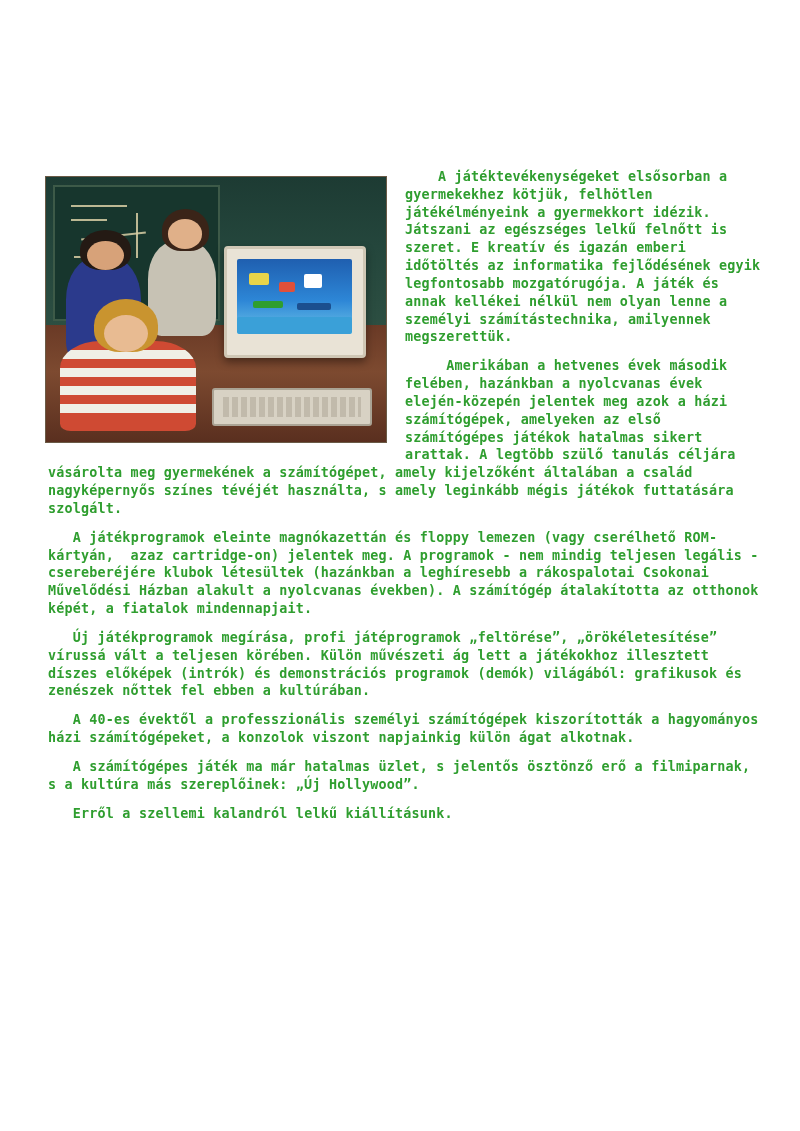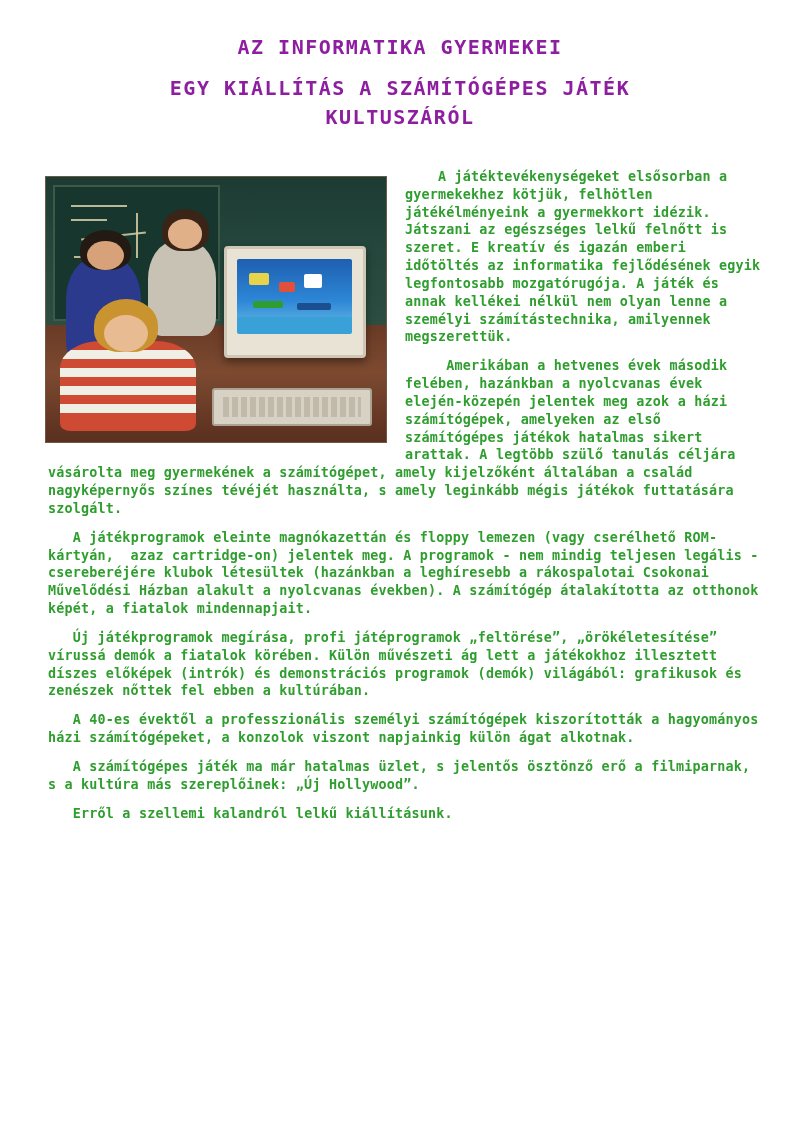--- a/index.html
+++ b/index.html
@@ -127,24 +127,20 @@
     white-space: pre-wrap;
   }
   .para-first { margin-top: 0; }
   .clearer { clear: both; height: 0; }
 </style>
 </head>
 <body>
 
 <div class="page">
 
-  <div class="title-block">
-    <h1 class="title-main">AZ INFORMATIKA GYERMEKEI</h1>
-    <h2 class="title-sub">EGY KIÁLLÍTÁS A SZÁMÍTÓGÉPES JÁTÉK KULTUSZÁRÓL</h2>
-  </div>
 
   <div class="content">
 
     <div class="figure">
       <div class="ph-wall"></div>
 
       <div class="ph-board">
         <div class="ph-chalk" style="left:10%;top:14%;width:34%;height:2px;"></div>
         <div class="ph-chalk" style="left:10%;top:24%;width:22%;height:2px;"></div>
         <div class="ph-chalk" style="left:16%;top:36%;width:40%;height:2px;transform:rotate(-6deg);"></div>
@@ -180,19 +176,19 @@
 
       <div class="ph-kid" style="left:4%;top:62%;width:40%;height:34%;background:linear-gradient(180deg,#cf4a33 0 10%,#f0efe6 10% 20%,#cf4a33 20% 30%,#f0efe6 30% 40%,#cf4a33 40% 50%,#f0efe6 50% 60%,#cf4a33 60% 70%,#f0efe6 70% 80%,#cf4a33 80% 100%);border-radius:30% 30% 8% 8%;"></div>
       <div class="ph-hair" style="left:14%;top:46%;width:19%;height:20%;background:#c9942f;"></div>
       <div class="ph-head" style="left:17%;top:52%;width:13%;height:14%;background:#e8bb92;"></div>
     </div>
 
     <p class="para para-first">    A játéktevékenységeket elsősorban a gyermekekhez kötjük, felhötlen játékélményeink a gyermekkort idézik. Játszani az egészséges lelkű felnőtt is szeret. E kreatív és igazán emberi időtöltés az informatika fejlődésének egyik legfontosabb mozgatórugója. A játék és annak kellékei nélkül nem olyan lenne a személyi számítástechnika, amilyennek megszerettük.</p>
     <p class="para">     Amerikában a hetvenes évek második felében, hazánkban a nyolcvanas évek elején-közepén jelentek meg azok a házi számítógépek, amelyeken az első számítógépes játékok hatalmas sikert arattak. A legtöbb szülő tanulás céljára vásárolta meg gyermekének a számítógépet, amely kijelzőként általában a család nagyképernyős színes tévéjét használta, s amely leginkább mégis játékok futtatására szolgált.</p>
     <div class="clearer"></div>
     <p class="para">   A játékprogramok eleinte magnókazettán és floppy lemezen (vagy cserélhető ROM-kártyán,  azaz cartridge-on) jelentek meg. A programok - nem mindig teljesen legális - csereberéjére klubok létesültek (hazánkban a leghíresebb a rákospalotai Csokonai Művelődési Házban alakult a nyolcvanas években). A számítógép átalakította az otthonok képét, a fiatalok mindennapjait.</p>
-    <p class="para">   Új játékprogramok megírása, profi játéprogramok „feltörése”, „örökéletesítése” vírussá demók a fiatalok körében. Külön művészeti ág lett a játékokhoz illesztett díszes előképek (intrók) és demonstrációs programok (demók) világából: grafikusok és zenészek nőttek fel ebben a kultúrában.</p>
+    <p class="para">   Új játékprogramok megírása, profi játéprogramok „feltörése”, „örökéletesítése” vírussá vált a teljesen körében. Külön művészeti ág lett a játékokhoz illesztett díszes előképek (intrók) és demonstrációs programok (demók) világából: grafikusok és zenészek nőttek fel ebben a kultúrában.</p>
     <p class="para">   A 40-es évektől a professzionális személyi számítógépek kiszorították a hagyományos házi számítógépeket, a konzolok viszont napjainkig külön ágat alkotnak.</p>
     <p class="para">   A számítógépes játék ma már hatalmas üzlet, s jelentős ösztönző erő a filmiparnak, s a kultúra más szereplőinek: „Új Hollywood”.</p>
     <p class="para">   Erről a szellemi kalandról lelkű kiállításunk.</p>
   </div>
 
 </div>
 
 </body></html>

